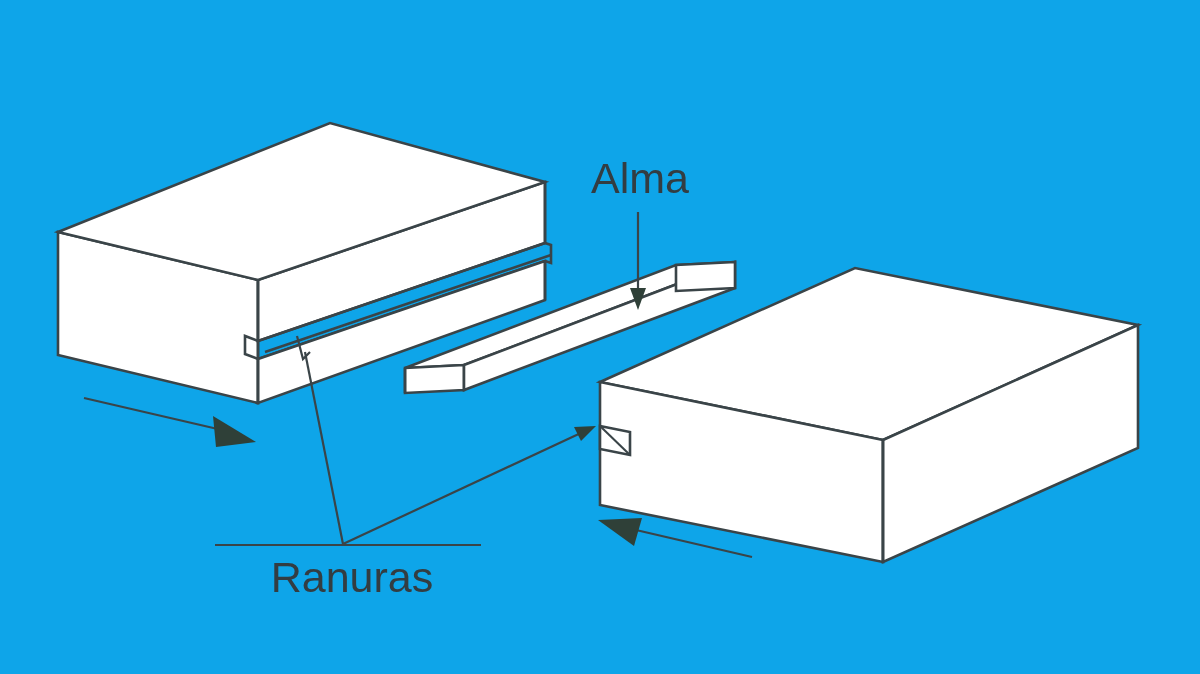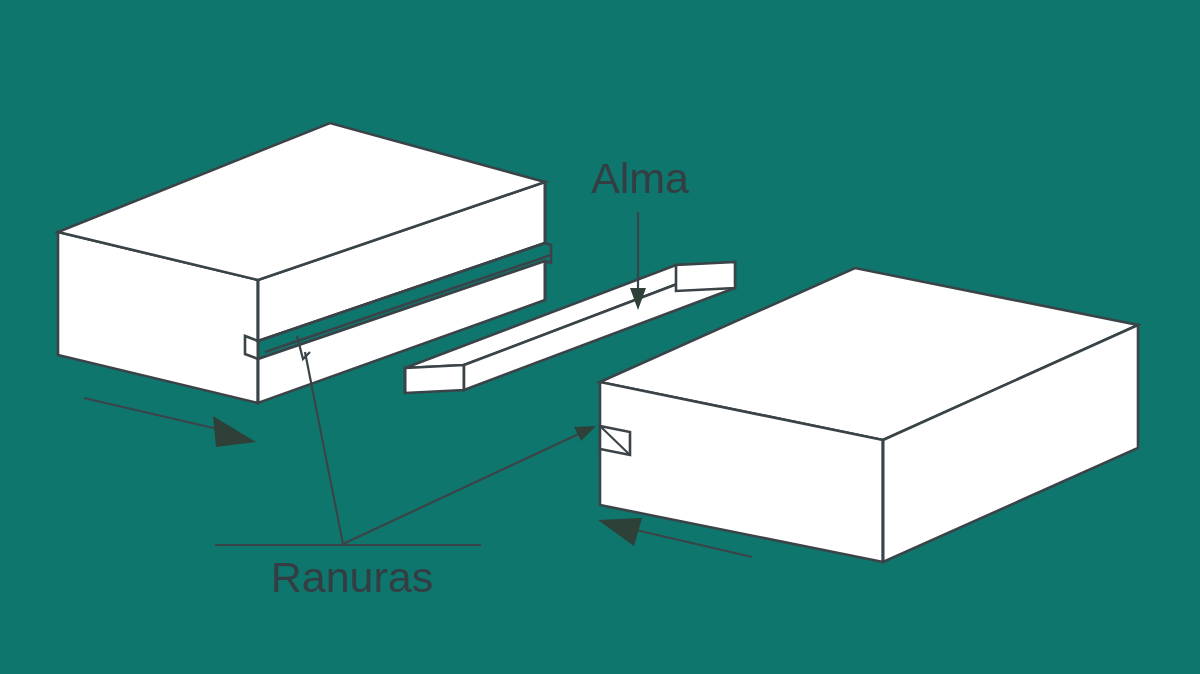--- a/index.html
+++ b/index.html
@@ -8,21 +8,21 @@
     padding: 0;
     background: #ffffff;
   }
   body {
     font-family: "Liberation Sans", sans-serif;
   }
   #stage {
     position: relative;
     width: 1200px;
     height: 674px;
-    background: #0f766e;
+    background: #0ea5e9;
     overflow: hidden;
     text-decoration: underline;
   }
   #stage svg {
     position: absolute;
     inset: 0;
     display: block;
   }
   .label-text {
     font-family: "Liberation Sans", sans-serif;

